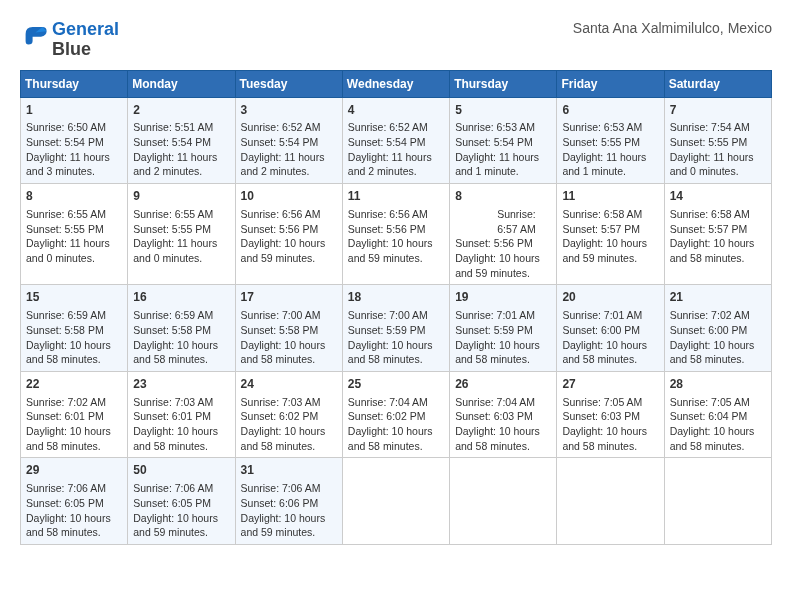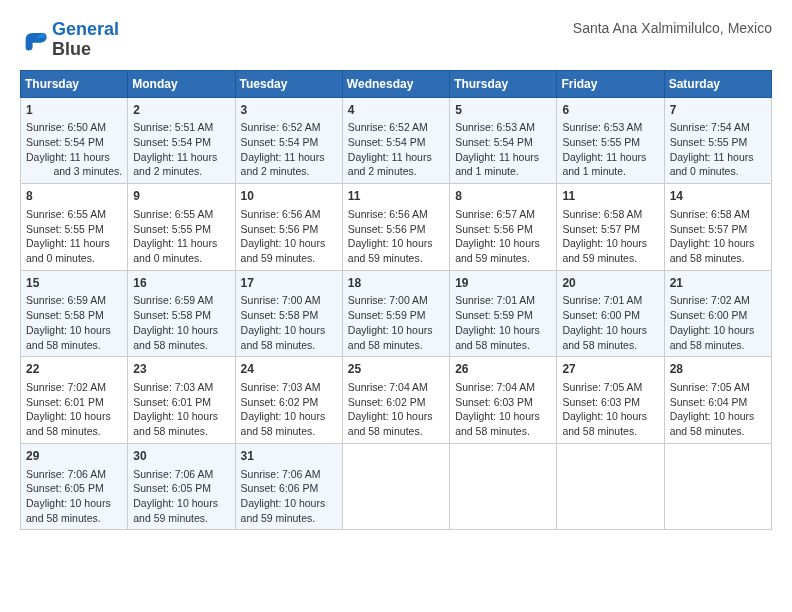--- a/index.html
+++ b/index.html
@@ -11,21 +11,20 @@
       padding: 20px;
     }
     .header {
       display: flex;
       justify-content: space-between;
       align-items: flex-start;
       margin-bottom: 10px;
     }
     .logo {
       display: flex;
-      align-items: center;
       gap: 4px;
     }
     .logo-text {
       font-size: 18px;
       font-weight: bold;
       color: #333;
       line-height: 1.1;
     }
     .logo-text span {
       color: #1a6bbf;
@@ -118,21 +117,21 @@
         <th>Saturday</th>
       </tr>
   </thead>
   <tbody id="calendar-body">
       <tr>
         <td>
           <span class="day-number">1</span>
           <span style="display: block;">Sunrise: 6:50 AM</span>
           <span style="display: block;">Sunset: 5:54 PM</span>
           <span style="display: block;">Daylight: 11 hours</span>
-          <span style="display: block; text-align: right;">and 3 minutes.</span>
+          <span style="display: block;">and 3 minutes.</span>
         </td>
         <td>
           <span class="day-number">2</span>
           <span style="display: block;">Sunrise: 5:51 AM</span>
           <span style="display: block;">Sunset: 5:54 PM</span>
           <span style="display: block;">Daylight: 11 hours</span>
           <span style="display: block;">and 2 minutes.</span>
         </td>
         <td>
           <span class="day-number">3</span>
@@ -194,21 +193,21 @@
         </td>
         <td>
           <span class="day-number">11</span>
           <span style="display: block;">Sunrise: 6:56 AM</span>
           <span style="display: block;">Sunset: 5:56 PM</span>
           <span style="display: block;">Daylight: 10 hours</span>
           <span style="display: block;">and 59 minutes.</span>
         </td>
         <td>
           <span class="day-number">8</span>
-          <span style="display: block;">Sunrise: 6:57 AM</span>
+          <span style="display: block; margin-left: 42px;">Sunrise: 6:57 AM</span>
           <span style="display: block;">Sunset: 5:56 PM</span>
           <span style="display: block;">Daylight: 10 hours</span>
           <span style="display: block;">and 59 minutes.</span>
         </td>
         <td>
           <span class="day-number">11</span>
           <span style="display: block;">Sunrise: 6:58 AM</span>
           <span style="display: block;">Sunset: 5:57 PM</span>
           <span style="display: block;">Daylight: 10 hours</span>
           <span style="display: block;">and 59 minutes.</span>
@@ -325,21 +324,21 @@
       </tr>
       <tr>
         <td>
           <span class="day-number">29</span>
           <span style="display: block;">Sunrise: 7:06 AM</span>
           <span style="display: block;">Sunset: 6:05 PM</span>
           <span style="display: block;">Daylight: 10 hours</span>
           <span style="display: block;">and 58 minutes.</span>
         </td>
         <td>
-          <span class="day-number">30</span>
+          <span class="day-number">50</span>
           <span style="display: block;">Sunrise: 7:06 AM</span>
           <span style="display: block;">Sunset: 6:05 PM</span>
           <span style="display: block;">Daylight: 10 hours</span>
           <span style="display: block;">and 59 minutes.</span>
         </td>
         <td>
           <span class="day-number">31</span>
           <span style="display: block;">Sunrise: 7:06 AM</span>
           <span style="display: block;">Sunset: 6:06 PM</span>
           <span style="display: block;">Daylight: 10 hours</span>

